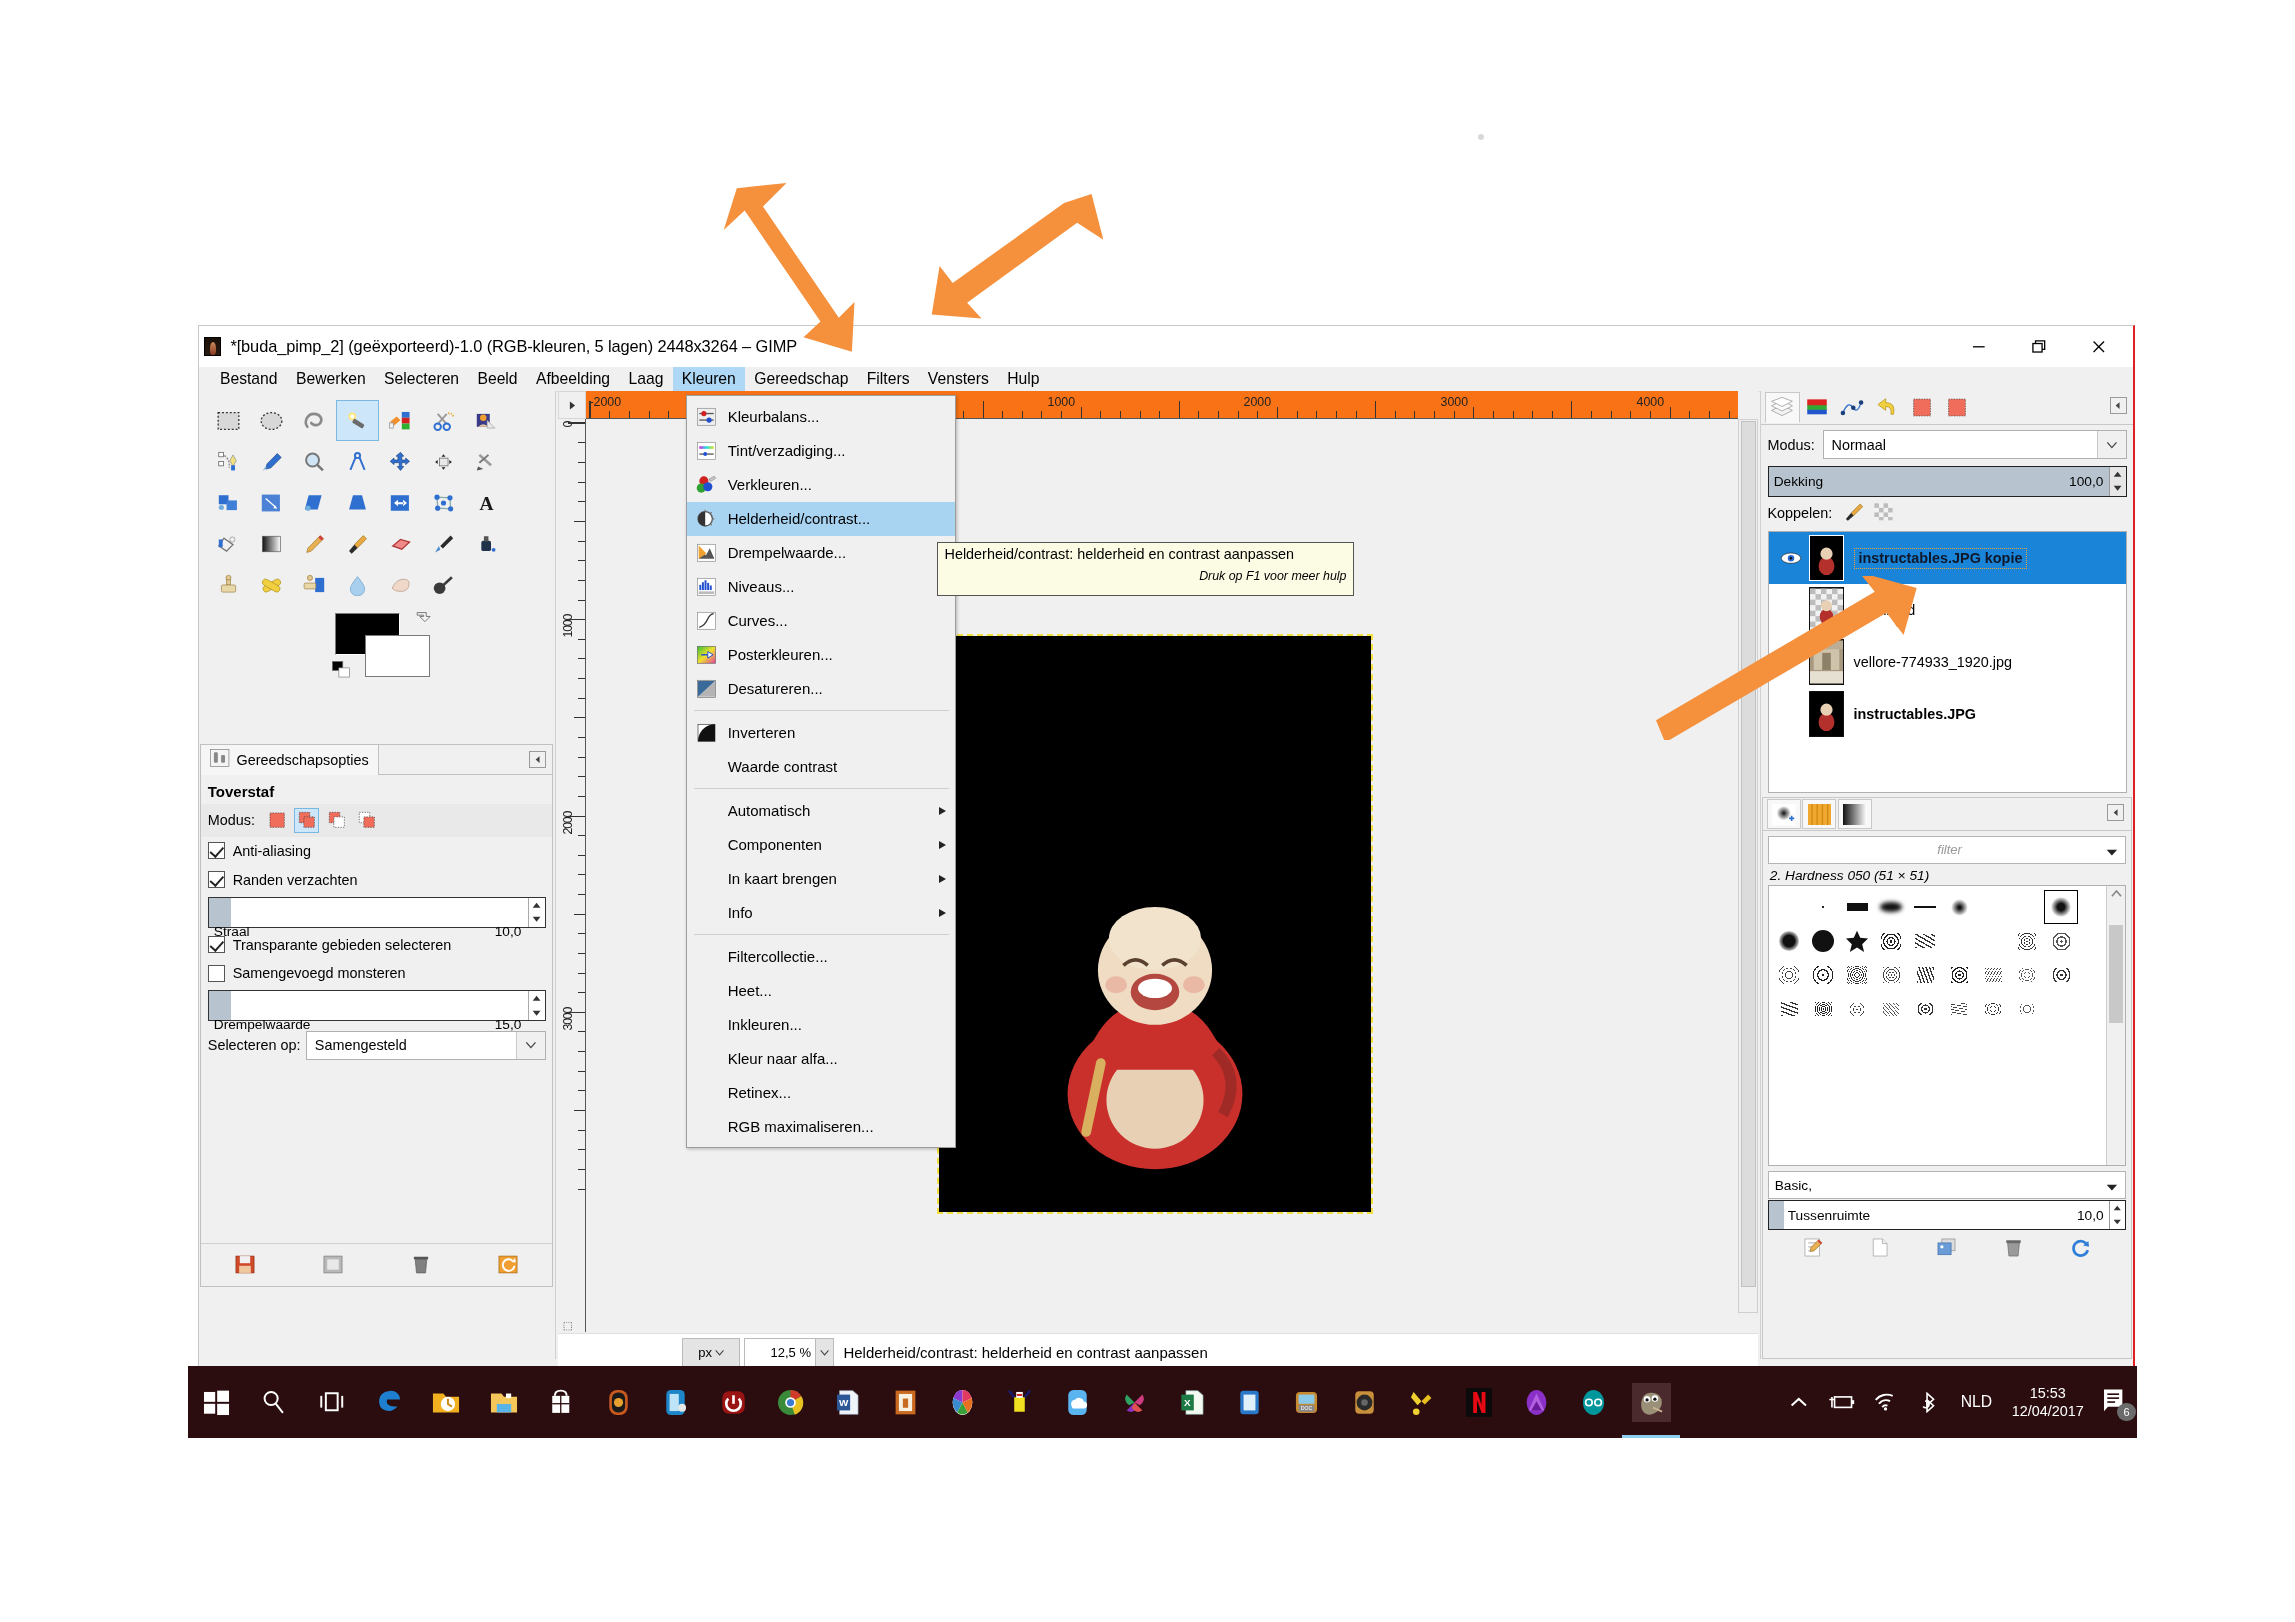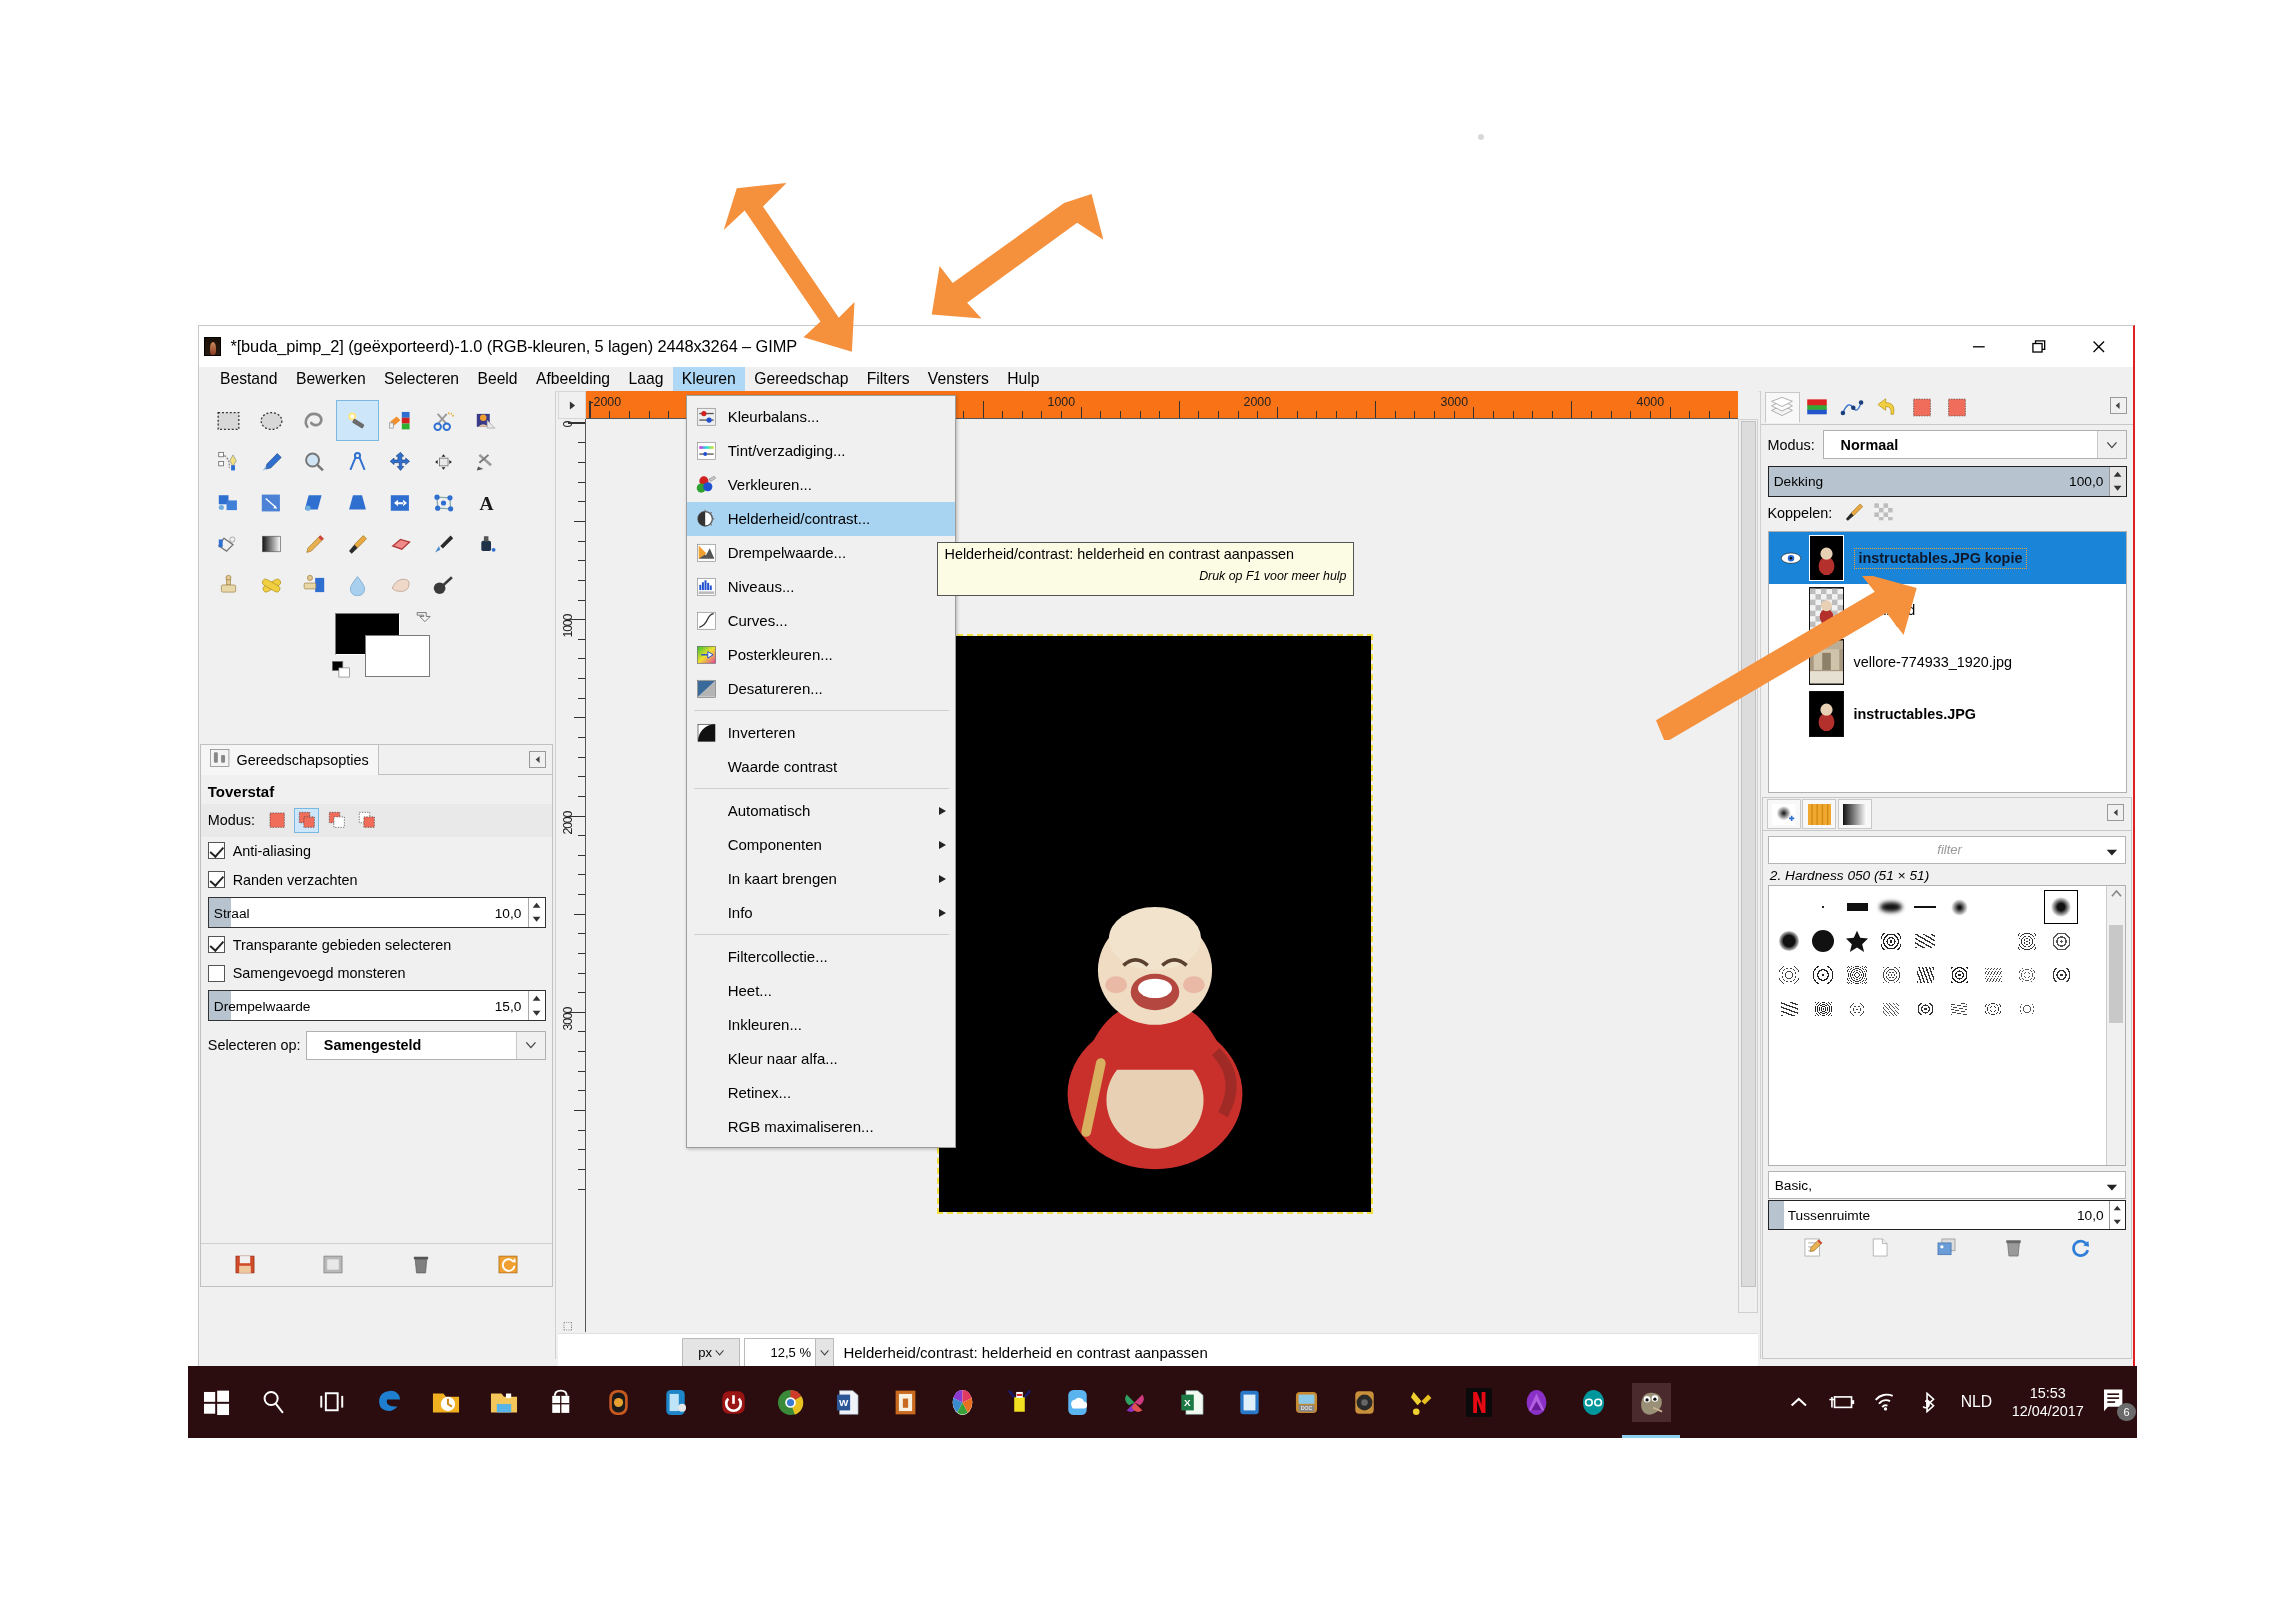--- a/index.html
+++ b/index.html
@@ -132,29 +132,29 @@
   .chkbox.on::after {
     content: ""; position: absolute; left: 3.9px; top: 0.7px; width: 5.9px; height: 10.5px;
     border: solid #222; border-width: 0 2px 2px 0; transform: rotate(42deg);
   }
   .chk-row .lbl { font-size: 14.4px; }
   .spinrow {
     margin: 2.6px 6.5px; height: 31px; display: flex; align-items: stretch;
     border: 1.3px solid #333; background: #fff;
   }
   .spinrow .fill { width: 22px; background: #b7c4cf; }
-  .spinrow .body { flex: 1; position: relative; background: #fff; }
+  .spinrow .body { flex: 1; position: relative; background: #fff; margin-top: 18px; }
   .spinrow .nm { position: absolute; left: -17px; top: 7.9px; font-size: 13.7px; }
   .spinrow .val { position: absolute; right: 6.5px; top: 7.9px; font-size: 13.7px; }
   .spinrow .arrows { width: 17px; background: #fff; border-left: 0.7px solid #aaa;
     display: flex; flex-direction: column; justify-content: space-around; align-items: center; }
   .selop-row { display: flex; align-items: center; padding: 6.5px; gap: 5.2px; }
   .selop-row .lbl { font-size: 14.4px; }
   .combo { flex: 1; height: 29px; background: #fff; border: 0.7px solid #b0b0b0; display: flex; align-items: center; position: relative; }
-  .combo .cv { font-size: 14.4px; padding-left: 17px; font-weight: bold; }
+  .combo .cv { font-size: 14.4px; padding-left: 8px; }
   .combo .cb { position: absolute; right: 0; top: 0; width: 29px; height: 100%;
     background: #f0f0f0; border-left: 0.7px solid #c8c8c8; display: flex; align-items: center; justify-content: center; }
   #to-footer {
     position: absolute; left: 0; right: 0; bottom: 0; height: 43px;
     display: flex; align-items: center; justify-content: space-around;
     border-top: 0.7px solid #d0d0d0;
   }
 
   
   #center {

